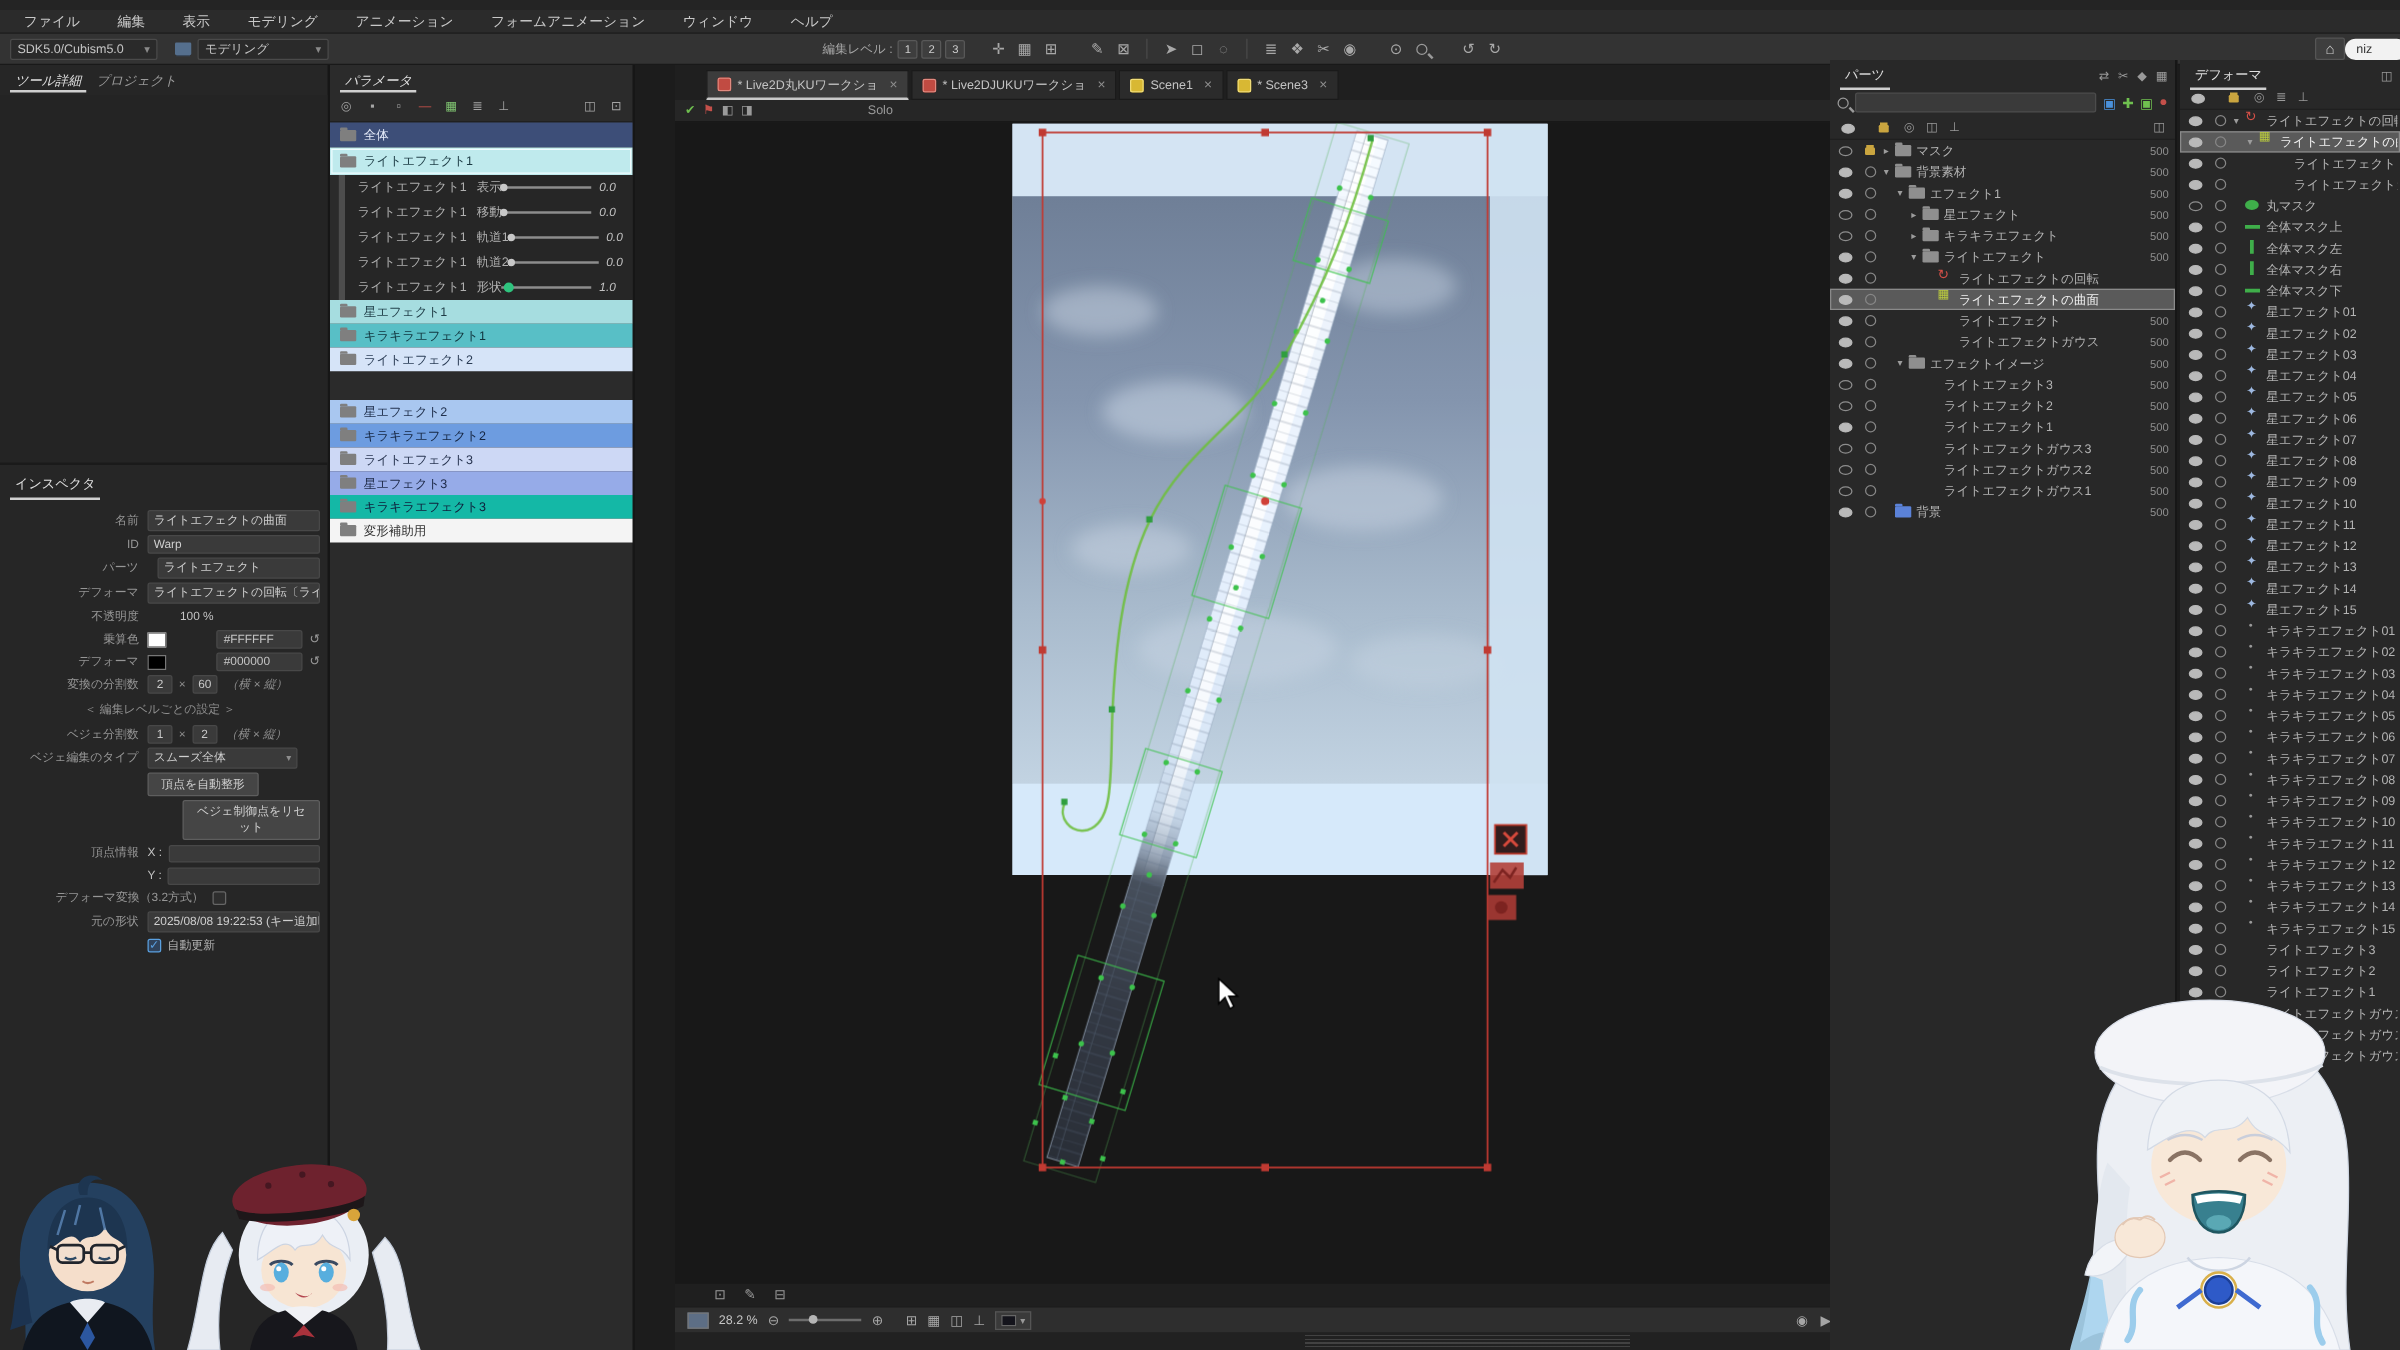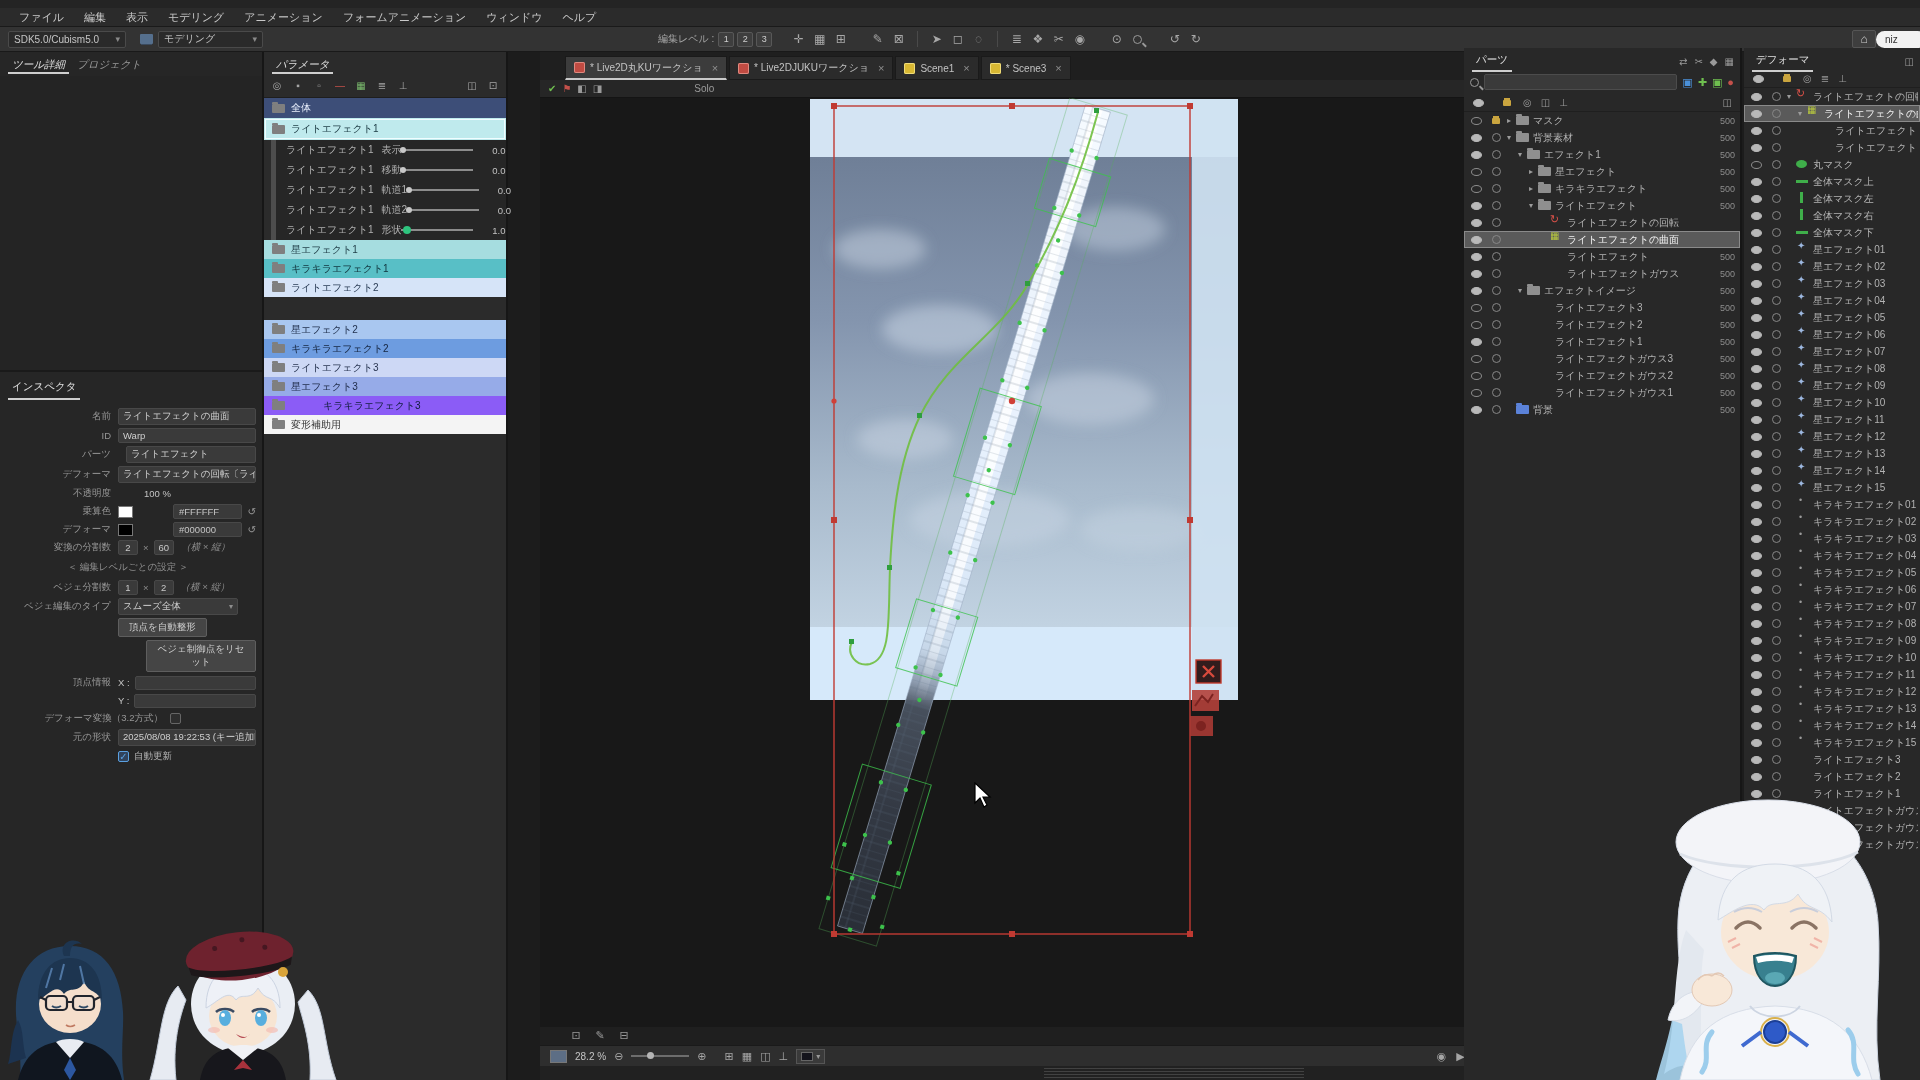--- a/index.html
+++ b/index.html
@@ -2,21 +2,21 @@
 <html><head>
 <meta charset="utf-8">
 <style>
   html,body{margin:0;padding:0;background:#111;}
   *{box-sizing:border-box;font-family:"Liberation Sans","DejaVu Sans",sans-serif;}
   #app{position:relative;width:1920px;height:1080px;background:#1c1c1c;overflow:hidden;color:#bbb;}
   .abs{position:absolute;}
 
   
   #titlebar{left:0;top:0;width:1920px;height:8px;background:#242424;}
-  #menubar{left:0;top:8px;width:1920px;height:19px;background:#2b2b2b;display:flex;align-items:center;padding-left:10px;gap:2px;border-bottom:1px solid #1a1a1a;}
+  #menubar{left:0;top:8px;width:1920px;height:19px;background:#2b2b2b;display:flex;align-items:center;padding-left:10px;gap:12px;border-bottom:1px solid #1a1a1a;}
   .menu-item{font-size:11px;color:#c9c9c9;padding:1px 9px;cursor:default;}
   #topbar{left:0;top:27px;width:1920px;height:25px;background:#333;display:flex;align-items:center;border-bottom:1px solid #191919;}
   .selbox{height:17px;background:#2a2a2a;border:1px solid #4a4a4a;border-radius:2px;color:#c5c5c5;font-size:10px;display:flex;align-items:center;padding:0 5px;gap:6px;}
   .selbox .chev{color:#8a8a8a;font-size:9px;}
   #sdk-select{margin-left:8px;width:118px;}
   .mode-ico{width:13px;height:10px;background:#556f8d;border-radius:1px;margin-left:14px;box-shadow:0 2px 0 -1px #3a4a5e;}
   #mode-select{margin-left:5px;width:105px;}
   #editlevel{margin-left:395px;display:flex;align-items:center;gap:4px;font-size:10px;color:#a5a5a5;}
   .lvl-btn{width:16px;height:15px;background:#3e3e3e;border:1px solid #585858;color:#cfcfcf;font-size:9px;display:flex;align-items:center;justify-content:center;border-radius:2px;}
   .tool-ico{width:21px;height:18px;display:flex;align-items:center;justify-content:center;color:#a8a8a8;font-size:12px;border-radius:2px;}
@@ -67,21 +67,21 @@
   .prow[data-kind="group"][data-sel="true"]{height:22px;outline:1px solid #f0fdff;outline-offset:-2px;}
   .prow[data-kind="slider"]{background:#262626 !important;color:#b0b0b0 !important;height:20px;margin-left:7px;border-left:5px solid #4d4d4d;}
   .p-folder{width:13px;height:9px;background:#7f7f7f;border-radius:1px;margin:0 6px 0 4px;position:relative;flex:none;}
   .p-folder::before{content:"";position:absolute;top:-2px;left:0;width:6px;height:2px;background:#7f7f7f;border-radius:1px 1px 0 0;}
   .p-label{white-space:nowrap;}
   .p-name{margin-left:6px;white-space:nowrap;}
   .p-prop{margin-left:8px;white-space:nowrap;}
   .p-slider{margin-left:auto;width:72px;height:2px;background:#8c8c8c;position:relative;flex:none;}
   .p-slider .p-dot{position:absolute;left:-1px;top:-2px;width:6px;height:6px;background:#c7c7c7;border-radius:50%;}
   .prow[data-key="true"] .p-dot{left:2px;top:-3px;width:8px;height:8px;background:#2ec47e;}
-  .p-val{width:26px;text-align:right;color:#c2c2c2;flex:none;margin-left:6px;font-size:9.5px;}
+  .p-val{width:26px;text-align:left;color:#c2c2c2;flex:none;margin-left:6px;font-size:9.5px;font-style:italic;}
 
   
   #center{left:508px;top:52px;width:956px;height:1028px;background:#1f1f1f;border-right:2px solid #161616;margin-left:32px;}
   #doc-tabs{position:absolute;left:0;top:4px;height:24px;display:flex;padding-left:25px;gap:2px;}
   .doc-tab{display:flex;align-items:center;gap:5px;background:#2b2b2b;border:1px solid #1a1a1a;padding:0 8px;font-size:10px;color:#c3c3c3;height:24px;}
   .doc-tab[data-sel="true"]{background:#3c3c3c;border-bottom:2px solid #c9c9c9;}
   .doc-ico{width:11px;height:11px;border-radius:2px;flex:none;}
   .doc-tab[data-type="model"] .doc-ico{background:#c14b42;box-shadow:inset 0 0 0 1px #e08a80;}
   .doc-tab[data-type="scene"] .doc-ico{background:#d8b833;box-shadow:inset 0 0 0 1px #efdc7a;}
   .doc-close{color:#8f8f8f;font-size:11px;margin-left:4px;}
@@ -432,21 +432,21 @@
           <span class="p-label">ライトエフェクト3</span>
 
         </div>
 
         <div class="prow" data-kind="group" style="background-color: rgb(150, 171, 232); color: rgb(29, 41, 71);">
           <span class="p-folder"></span>
           <span class="p-label">星エフェクト3</span>
 
         </div>
 
-        <div class="prow" data-kind="group" style="background-color: #8b5cf6; color: rgb(15, 29, 58); gap: 32px;">
+        <div class="prow" data-kind="group" style="background-color: #14b8a6; color: rgb(15, 29, 58);">
           <span class="p-folder"></span>
           <span class="p-label">キラキラエフェクト3</span>
 
         </div>
 
         <div class="prow" data-kind="group" style="background-color: rgb(244, 244, 244); color: rgb(51, 51, 51);">
           <span class="p-folder"></span>
           <span class="p-label">変形補助用</span>
 
         </div>

